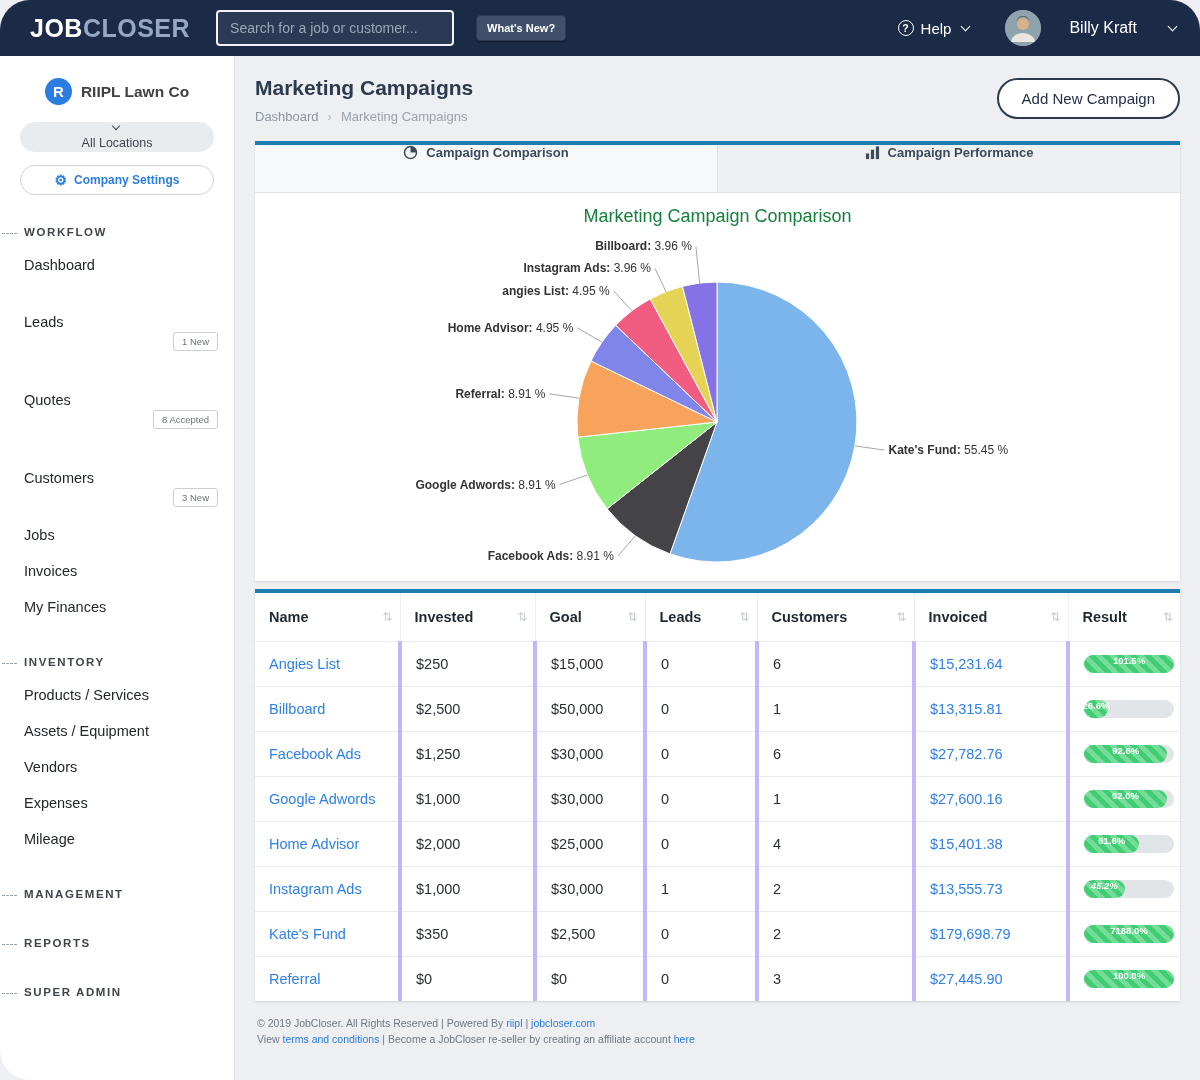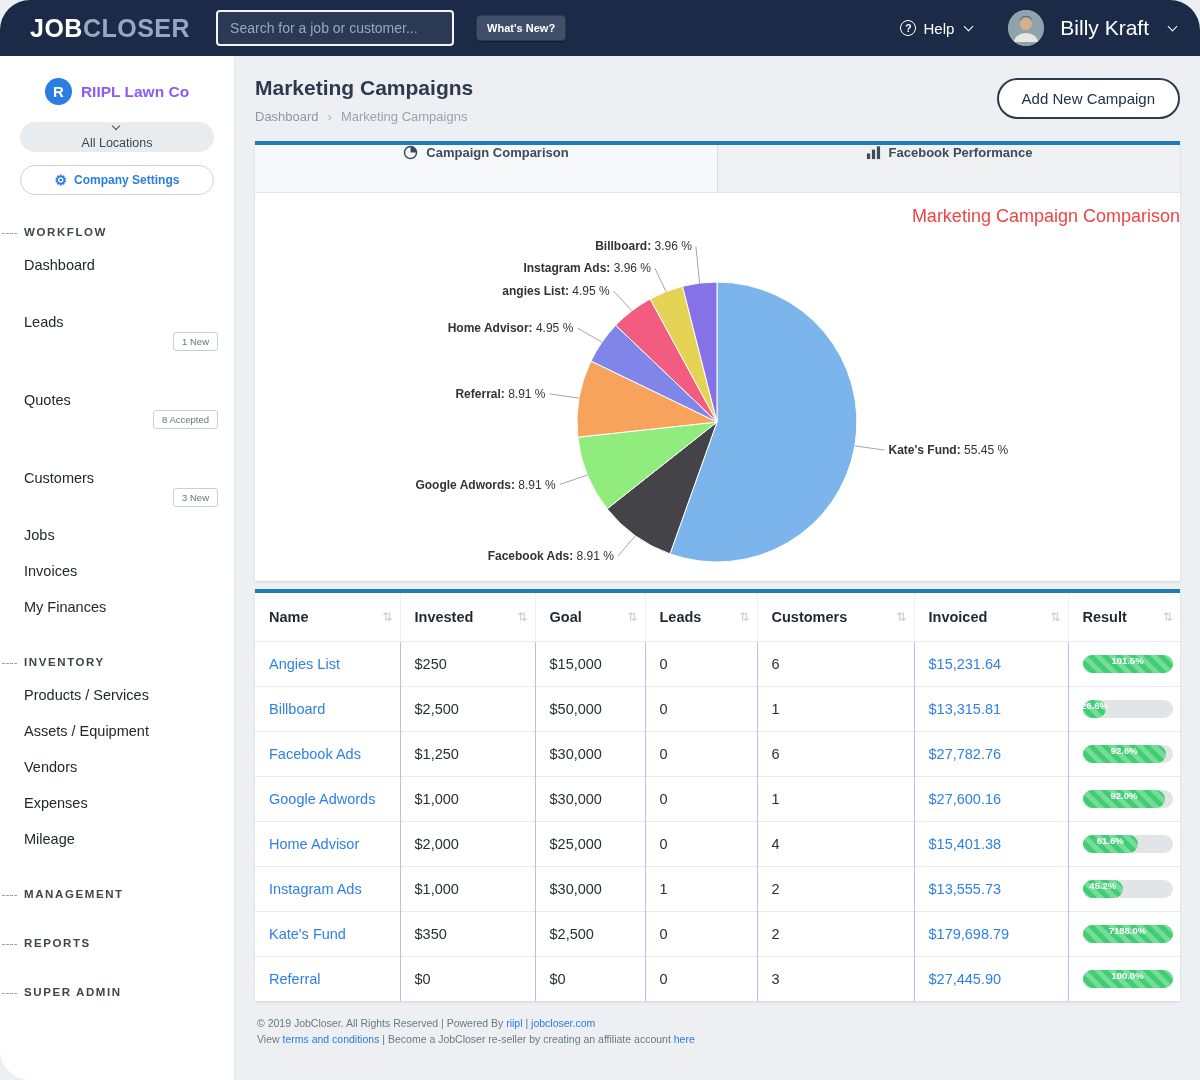--- a/index.html
+++ b/index.html
@@ -21,32 +21,32 @@
   .search::placeholder { color: #9aa7b5; }
   .whats-new { margin-left: 22px; background: #40506b; color: #fff; font-size: 11px; font-weight: bold;
     border: 1px solid #2c3a54; border-radius: 4px; padding: 6px 10px; font-family: inherit; cursor: pointer;
     box-shadow: 0 1px 1px rgba(0,0,0,.35); }
   .spacer { flex: 1; }
   .help { display: flex; align-items: center; gap: 7px; font-size: 15px; cursor: pointer; margin-right: 36px; }
   .qmark { width: 16px; height: 16px; border: 1.4px solid #fff; border-radius: 50%; font-size: 10.5px; font-weight: bold;
     display: flex; align-items: center; justify-content: center; }
   .chev { display: inline-block; width: 7px; height: 7px; border-right: 1.8px solid currentColor;
     border-bottom: 1.8px solid currentColor; transform: rotate(45deg); margin: -3px 0 0 4px; }
-  .user { display: flex; align-items: center; gap: 16px; font-size: 21px; cursor: pointer; }
+  .user { display: flex; align-items: center; gap: 28px; font-size: 16px; cursor: pointer; }
   .avatar { width: 36px; height: 36px; border-radius: 50%; overflow: hidden; display: block; background: #8fa3ad; }
 
   
   .layout { display: flex; height: 1024px; }
 
   
   .sidebar { width: 235px; background: #fff; border-right: 1px solid #e2e5e8; padding-top: 22px; overflow: hidden; flex: none; }
   .company { display: flex; align-items: center; justify-content: center; gap: 9px; padding: 0 10px; cursor: pointer; }
   .company-badge { width: 27px; height: 27px; border-radius: 50%; background: #2a7de1; color: #fff; font-weight: bold;
     font-size: 15px; display: flex; align-items: center; justify-content: center; flex: none; }
-  .company-name { font-size: 15.5px; font-weight: bold; color: #8b5cf6; }
+  .company-name { font-size: 15.5px; font-weight: bold; color: #404040; }
   .pill { margin: 13px 20px 0; height: 30px; border-radius: 16px; display: flex; align-items: center; justify-content: center;
     font-size: 12.5px; gap: 7px; cursor: pointer; }
   .locations { background: #e9ecef; color: #3e4750; margin-top: 17px; flex-direction: column; }
   .locations .chev { width: 6px; height: 6px; border-width: 1.5px; margin: -2px 2px 0 0; border-color: #3e4750; }
   .settings { background: #fff; border: 1px solid #cdd3d9; color: #2a7de1; font-weight: bold; font-size: 12px; }
   .gear { font-size: 14px; line-height: 1; }
   .section-header { position: relative; margin: 25px 0 3px; padding: 6px 16px 6px 24px; font-size: 11.5px; font-weight: bold;
     letter-spacing: 1.6px; color: #3f454b; cursor: pointer; }
   .section-header::before { content: ""; position: absolute; left: 2px; top: 55%; width: 15px; border-top: 1px dashed #98a2ab; }
   .nav-item { display: flex; align-items: center; justify-content: space-between; padding: 10px 16px 10px 24px;
@@ -64,34 +64,34 @@
     color: #22304a; font-family: inherit; cursor: pointer; margin-top: 2px; }
 
   .card { background: #fff; border-top: 4px solid #1f7db4; box-shadow: 0 1px 2px rgba(0,0,0,.12); }
   .chart-card { margin-top: 17px; }
   .tabs { display: flex; height: 48px; border-bottom: 1px solid #e1e5e8; }
   .tab { flex: 1; display: flex; align-items: flex-start; justify-content: center; gap: 8px; font-size: 13px; font-weight: bold;
     color: #3c4a5c; background: #eef0f2; cursor: pointer; }
   .tab.active { background: #f7f8f9; }
   .tab + .tab { border-left: 1px solid #d9dee2; }
   .chart-body { padding-top: 13px; }
-  .chart-title { text-align: right; font-size: 18px; color: #ef4444; }
+  .chart-title { text-align: center; font-size: 18px; color: #15803d; }
   #pie-svg { display: block; margin-top: 2px; }
   .pie-label { font-size: 12px; fill: #333333; font-family: "Liberation Sans", sans-serif; }
   .pie-label-name { font-weight: bold; }
 
   .table-card { margin-top: 8px; }
   table { width: 100%; border-collapse: collapse; table-layout: fixed; }
   th { height: 48px; padding: 0 14px; font-size: 14.5px; font-weight: bold; color: #1f2933; text-align: left;
     border-right: 1px solid #eef1f3; position: relative; cursor: pointer; }
   th:last-child { border-right: none; margin-top: 44px; }
   .sort-icon { position: absolute; right: 7px; top: 50%; transform: translateY(-50%); color: #c3cad0; font-size: 12px;
     font-weight: normal; cursor: pointer; }
   td { height: 45px; padding: 0 14px; font-size: 14.5px; color: #2a2f35; border-top: 1px solid #e8ebee;
-    border-right: 1px solid #c4b5fd; }
+    border-right: 4px solid #c4b5fd; }
   td:last-child { border-right: none; }
   .tlink { color: #2f80e7; cursor: pointer; text-decoration: none; }
   .track { width: 90px; height: 18px; background: #e2e5e7; border-radius: 9px; position: relative; }
   .fill { height: 100%; border-radius: 9px; min-width: 3px; background-color: #41ce73;
     background-image: repeating-linear-gradient(45deg, rgba(255,255,255,.28) 0 5px, rgba(255,255,255,0) 5px 10px);
     display: flex; align-items: flex-start; justify-content: center; }
   .fill-label { color: #fff; font-size: 9.5px; font-weight: bold; white-space: nowrap; }
 
   .footer { padding: 14px 2px 0; font-size: 10.5px; color: #6e7882; line-height: 1.55; }
   .flink { color: #2a7de1; cursor: pointer; text-decoration: none; }
@@ -212,21 +212,21 @@
               <path d="M8 8 L8 1.6 A6.4 6.4 0 0 1 14.4 8 Z" fill="#3c4a5c"></path>
             </svg>
             <span>Campaign Comparison</span>
           </div>
           <div class="tab">
             <svg width="15" height="15" viewBox="0 0 16 16">
               <rect x="1" y="9" width="3.4" height="6" fill="#3c4a5c"></rect>
               <rect x="6.3" y="5" width="3.4" height="10" fill="#3c4a5c"></rect>
               <rect x="11.6" y="1.5" width="3.4" height="13.5" fill="#3c4a5c"></rect>
             </svg>
-            <span>Facebook Performance</span>
+            <span>Campaign Performance</span>
           </div>
         </div>
         <div class="chart-body">
           <div class="chart-title">Marketing Campaign Comparison</div>
           <svg id="pie-svg" viewBox="0 0 925 352" width="925" height="352">
               <path d="M 462 193 L 462.0 53.0 A 140 140 0 1 1 415.0 324.9 Z" fill="#7cb5ec" stroke="#ffffff" stroke-width="1"></path>
               <path d="M 462 193 L 415.0 324.9 A 140 140 0 0 1 352.1 279.8 Z" fill="#434348" stroke="#ffffff" stroke-width="1"></path>
               <path d="M 462 193 L 352.1 279.8 A 140 140 0 0 1 322.8 208.2 Z" fill="#90ed7d" stroke="#ffffff" stroke-width="1"></path>
               <path d="M 462 193 L 322.8 208.2 A 140 140 0 0 1 336.0 132.0 Z" fill="#f7a35c" stroke="#ffffff" stroke-width="1"></path>
               <path d="M 462 193 L 336.0 132.0 A 140 140 0 0 1 360.7 96.3 Z" fill="#8085e9" stroke="#ffffff" stroke-width="1"></path>
@@ -353,21 +353,21 @@
               </tr>
               <tr>
                 <td><a class="tlink">Instagram Ads</a></td>
                 <td>$1,000</td>
                 <td>$30,000</td>
                 <td>1</td>
                 <td>2</td>
                 <td><a class="tlink">$13,555.73</a></td>
                 <td>
                   <div class="track">
-                    <div class="fill" style="width: 45.2%;">
+                    <div class="fill" style="width: 45.2%; font-style: italic;">
                       <span class="fill-label">45.2%</span>
                     </div>
                   </div>
                 </td>
               </tr>
               <tr>
                 <td><a class="tlink">Kate's Fund</a></td>
                 <td>$350</td>
                 <td>$2,500</td>
                 <td>0</td>

